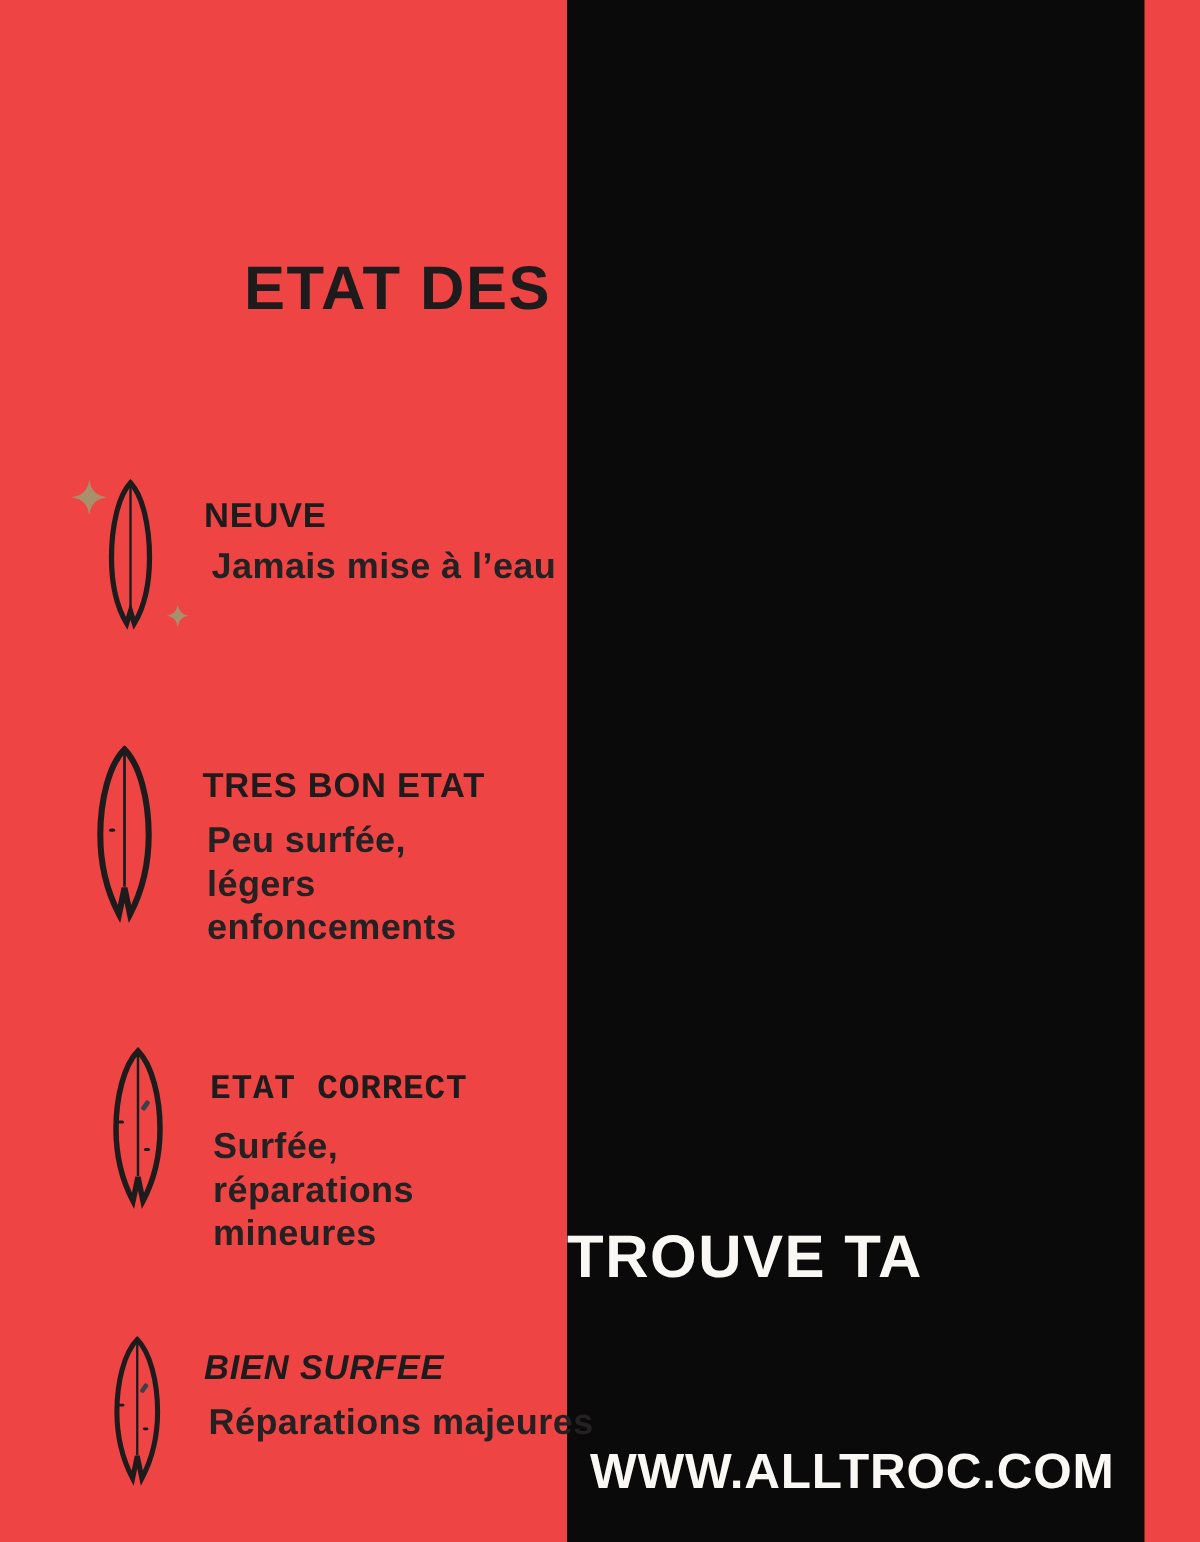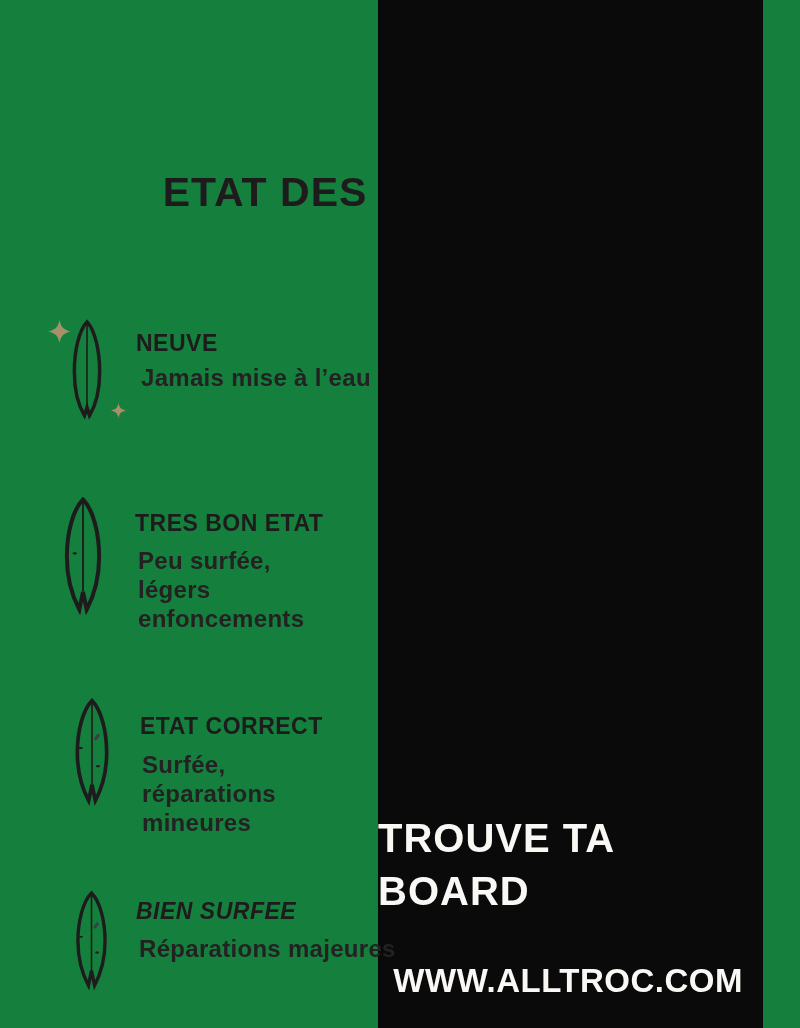--- a/index.html
+++ b/index.html
@@ -1,21 +1,21 @@
 <!DOCTYPE html>
 <html><head>
 <meta charset="utf-8">
 <style>
   html,body{margin:0;padding:0;}
   body{
     width:800px;height:1028px;position:relative;overflow:hidden;
     background:#ffffff;
     font-family:"Liberation Sans",sans-serif;
   }
-  .canvas{position:absolute;inset:0;width:800px;height:1028px;background:#15803d;}
+  .canvas{position:absolute;inset:0;width:800px;height:1028px;background:#ef4444;}
 
   
   .black-panel{
     position:absolute;left:378px;top:0;width:385px;height:1028px;
     background:#0b0a0a;
   }
 
   
   .title{
     position:absolute;left:115px;top:165px;width:300px;
@@ -85,35 +85,34 @@
   </div>
 
   <div>
     <svg class="board-svg" style="left:72px;top:689px;width:40px;height:126px;" viewBox="0 0 120 320" fill="none">
       <path d="M60 6 C32 34 16 98 16 162 C16 222 30 268 50 306 L60 258 L70 306 C90 268 104 222 104 162 C104 98 88 34 60 6 Z" stroke="#1e1b1c" stroke-width="11"></path>
       <path d="M60 12 V 256" stroke="#1e1b1c" stroke-width="5"></path>
       <rect x="70" y="104" width="10" height="22" rx="4" fill="#3a3f49" transform="rotate(35 75 115)"></rect>
       <rect x="20" y="145" width="12" height="6" rx="3" fill="#1e1b1c"></rect>
       <rect x="72" y="200" width="12" height="6" rx="3" fill="#1e1b1c"></rect>
     </svg>
-    <div class="cond-name" style="left:140px;top:713px;">ETAT CORRECT</div>
+    <div class="cond-name" style="left:140px;top:713px;font-family:Liberation Mono, monospace;">ETAT CORRECT</div>
     <div class="cond-desc" style="left:142px;top:750px;max-width:205px;">Surfée, réparations mineures</div>
   </div>
 
   <div>
     <svg class="board-svg" style="left:73px;top:874px;width:37px;height:133px;" viewBox="0 0 120 320" fill="none">
       <path d="M60 6 C32 34 16 98 16 162 C16 222 30 268 50 306 L60 258 L70 306 C90 268 104 222 104 162 C104 98 88 34 60 6 Z" stroke="#1e1b1c" stroke-width="11"></path>
       <path d="M60 12 V 256" stroke="#1e1b1c" stroke-width="5"></path>
       <rect x="70" y="100" width="10" height="22" rx="4" fill="#3a3f49" transform="rotate(35 75 111)"></rect>
       <rect x="20" y="145" width="12" height="6" rx="3" fill="#1e1b1c"></rect>
       <rect x="72" y="196" width="12" height="6" rx="3" fill="#1e1b1c"></rect>
     </svg>
     <div class="cond-name" style="left:136px;top:898px;font-style:italic;">BIEN SURFEE</div>
     <div class="cond-desc" style="left:139px;top:934px;max-width:260px;">Réparations majeures</div>
   </div>
 
   <div class="tagline">
     <div>TROUVE TA</div>
-    <div>BOARD</div>
   </div>
   <div class="website">WWW.ALLTROC.COM</div>
 
 </div>
 
 </body></html>

